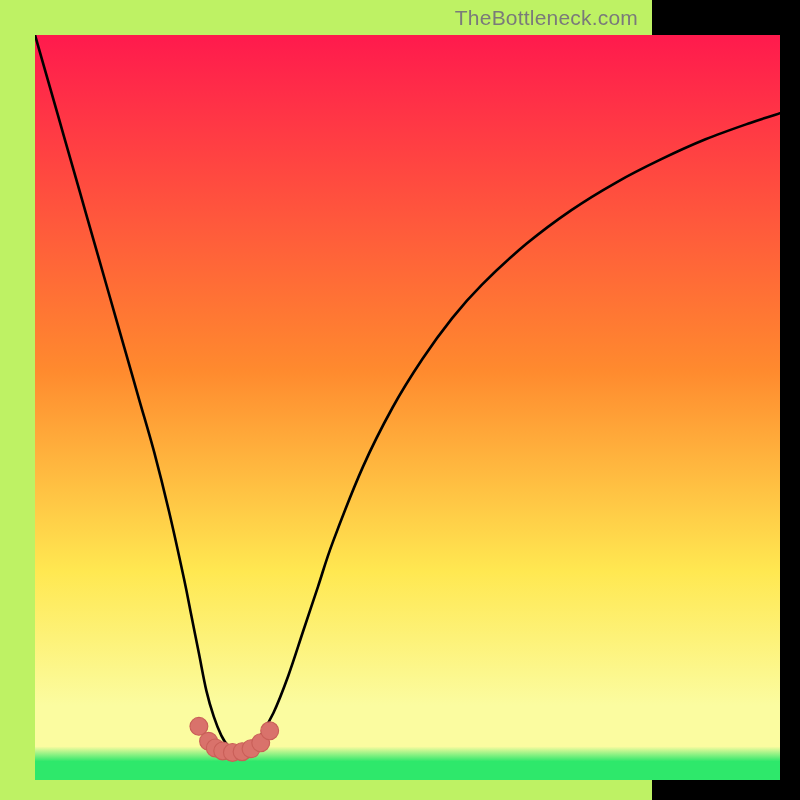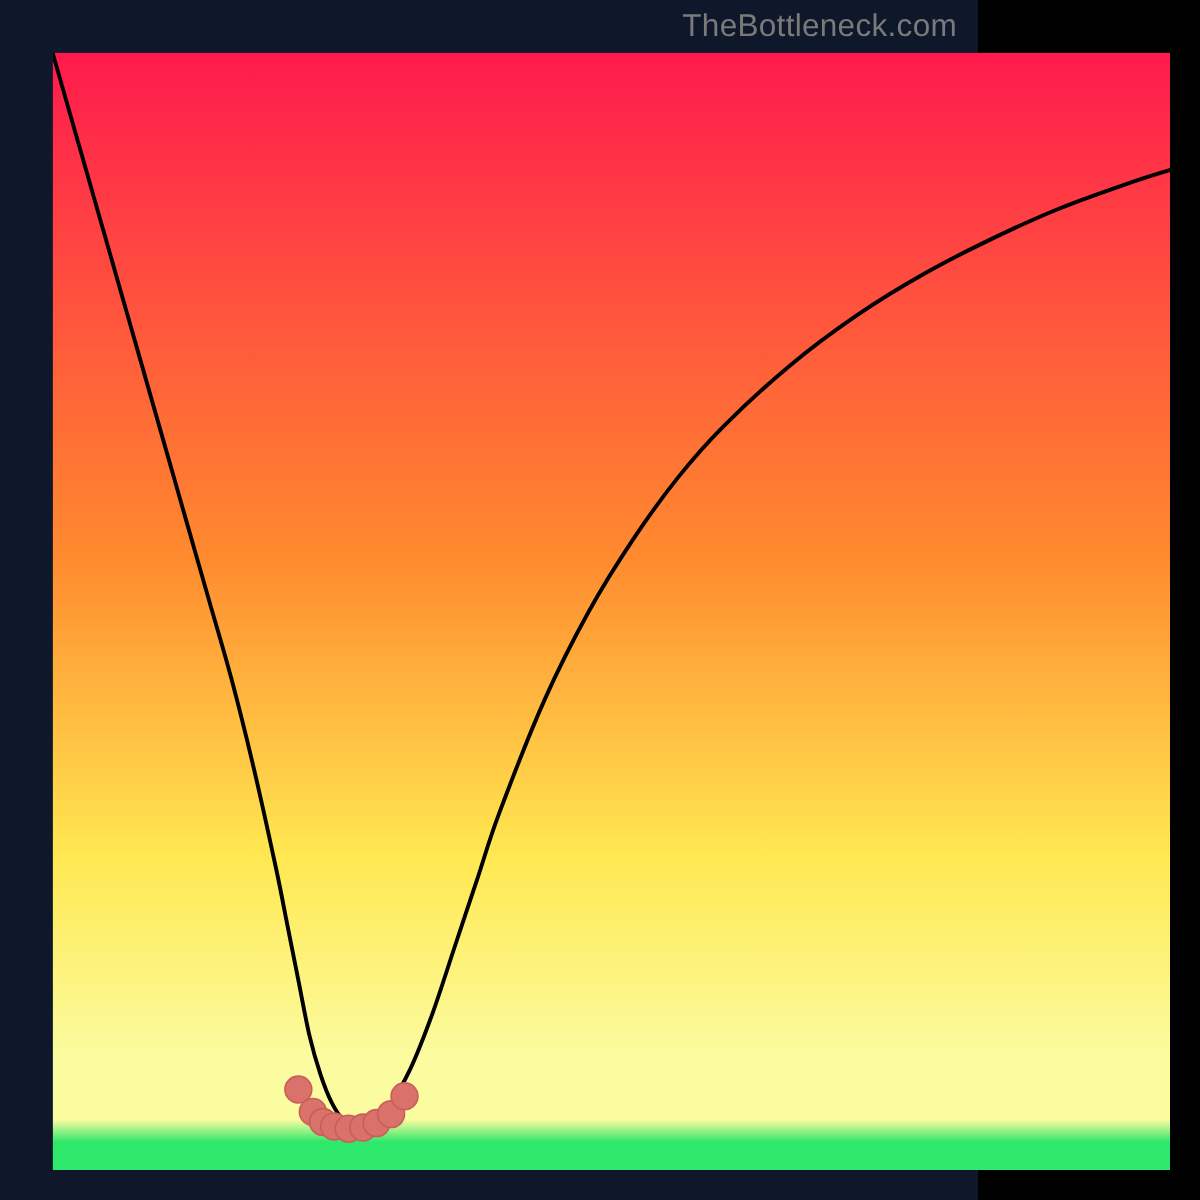--- a/index.html
+++ b/index.html
@@ -6,21 +6,21 @@
     margin: 0;
     padding: 0;
     width: 800px;
     height: 800px;
     background: #000;
     overflow: hidden;
     font-family: Arial, Helvetica, sans-serif;
   }
   .frame {
     position: absolute;
-    background: #0f172a;
+    background: #bef264;
     width: 652px;
     height: 800px;
     left: 0;
     top: 0;
     text-align: center;
   }
   .plot-area {
     position: absolute;
     left: 35px;
     top: 35px;

